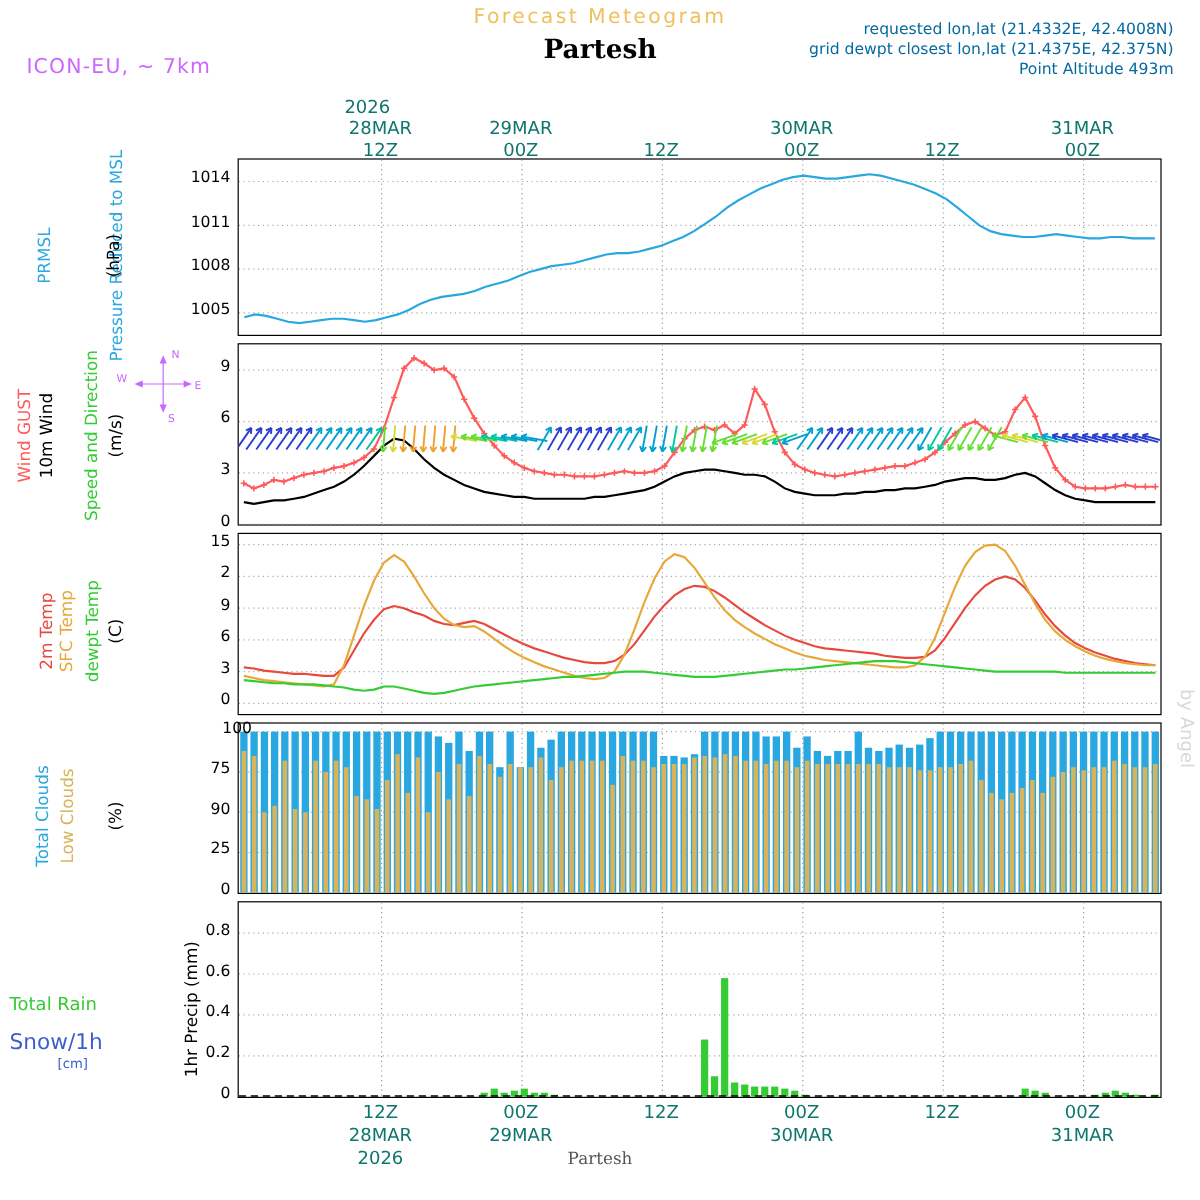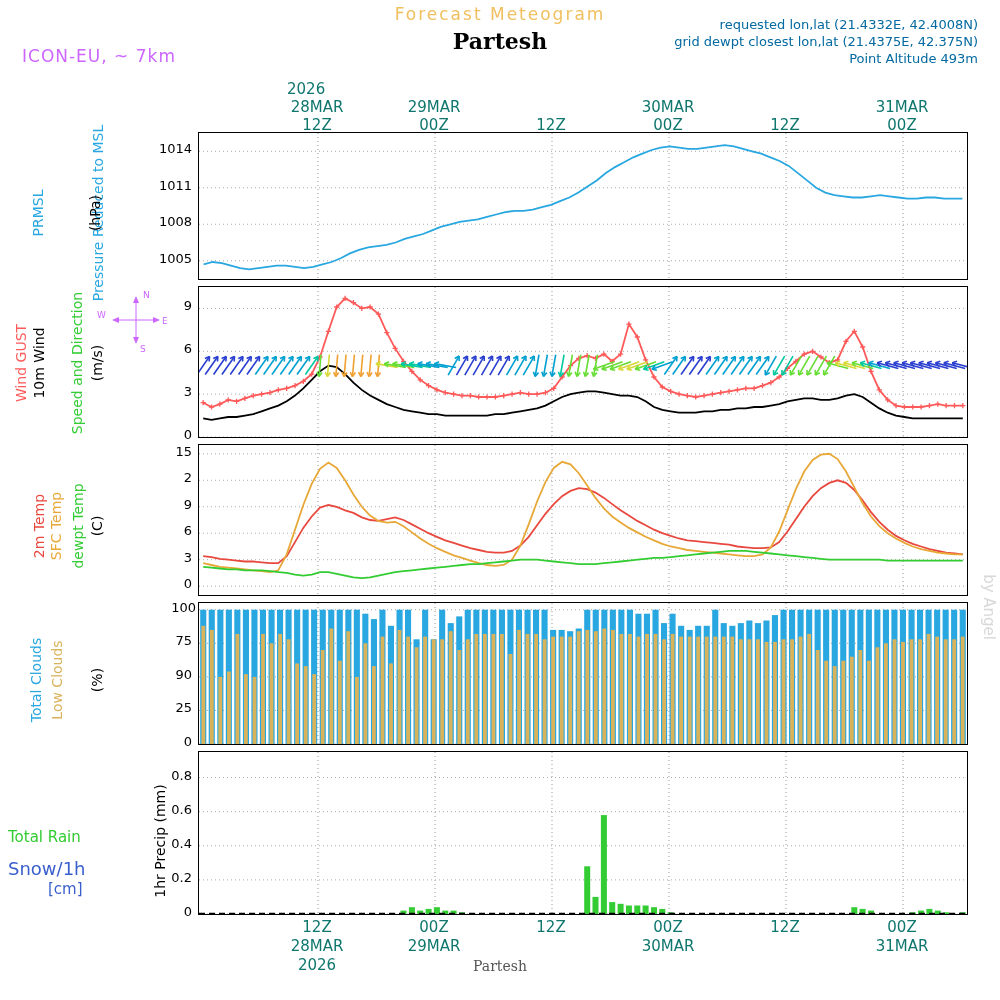--- a/index.html
+++ b/index.html
@@ -910,21 +910,21 @@
       <div class="ylab" style="left: 110px; width: 82px; top: 523.235px;">6</div>
       <div class="ylab" style="left: 110px; width: 82px; top: 496.765px;">9</div>
       <div class="ylab" style="left: 110px; width: 82px; top: 470.294px;">2</div>
       <div class="ylab" style="left: 110px; width: 82px; top: 443.824px;">15</div>
     </div>
   <div class="abs" id="yticks-clouds">
       <div class="ylab" style="left: 110px; width: 82px; top: 734px;">0</div>
       <div class="ylab" style="left: 110px; width: 82px; top: 700.429px;">25</div>
       <div class="ylab" style="left: 110px; width: 82px; top: 666.857px;">90</div>
       <div class="ylab" style="left: 110px; width: 82px; top: 633.286px;">75</div>
-      <div class="ylab" style="left: 114px; width: 82px; top: 599.714px;">100</div>
+      <div class="ylab" style="left: 128px; width: 82px; top: 599.714px;">100</div>
     </div>
   <div class="abs" id="yticks-precip">
       <div class="ylab" style="left: 110px; width: 82px; top: 904px;">0</div>
       <div class="ylab" style="left: 110px; width: 82px; top: 869.895px;">0.2</div>
       <div class="ylab" style="left: 110px; width: 82px; top: 835.789px;">0.4</div>
       <div class="ylab" style="left: 110px; width: 82px; top: 801.684px;">0.6</div>
       <div class="ylab" style="left: 110px; width: 82px; top: 767.579px;">0.8</div>
     </div>
 
   <div class="vlabel" style="left:-22px;top:205px;width:120px;text-align:center;transform:rotate(-90deg);color:#29a7e0;">
@@ -991,21 +991,21 @@
   <div class="vlabel" style="left:62px;top:672px;width:70px;text-align:center;transform:rotate(-90deg);color:#000;">
     <span>(%)</span>
   </div>
 
   <div class="abs" style="left:8px;top:828px;font-size:15px;color:#33cc33;">
     <span>Total  Rain</span>
   </div>
   <div class="abs" style="left:8px;top:858px;font-size:18px;color:#3a5fcd;">
     <span>Snow/1h</span>
   </div>
-  <div class="abs" style="left:48px;top:880px;font-size:15px;color:#3a5fcd;">
+  <div class="abs" style="left:48px;top:880px;font-size:11px;color:#3a5fcd;">
     <span>[cm]</span>
   </div>
   <div class="vlabel" style="left:70px;top:833px;width:180px;text-align:center;transform:rotate(-90deg);color:#000;">
     <span>1hr Precip (mm)</span>
   </div>
 
   <div class="abs" id="bottom-axis" style="left:0;top:918px;width:1000px;height:50px;">
       <div class="abs axis-top" style="left: 293px; top: 0px; width: 48px; text-align: center;">12Z</div>
       <div class="abs axis-top" style="left: 281px; top: 19px; width: 72px; text-align: center;">28MAR</div>
       <div class="abs axis-top" style="left: 281px; top: 38px; width: 72px; text-align: center;">2026</div>

